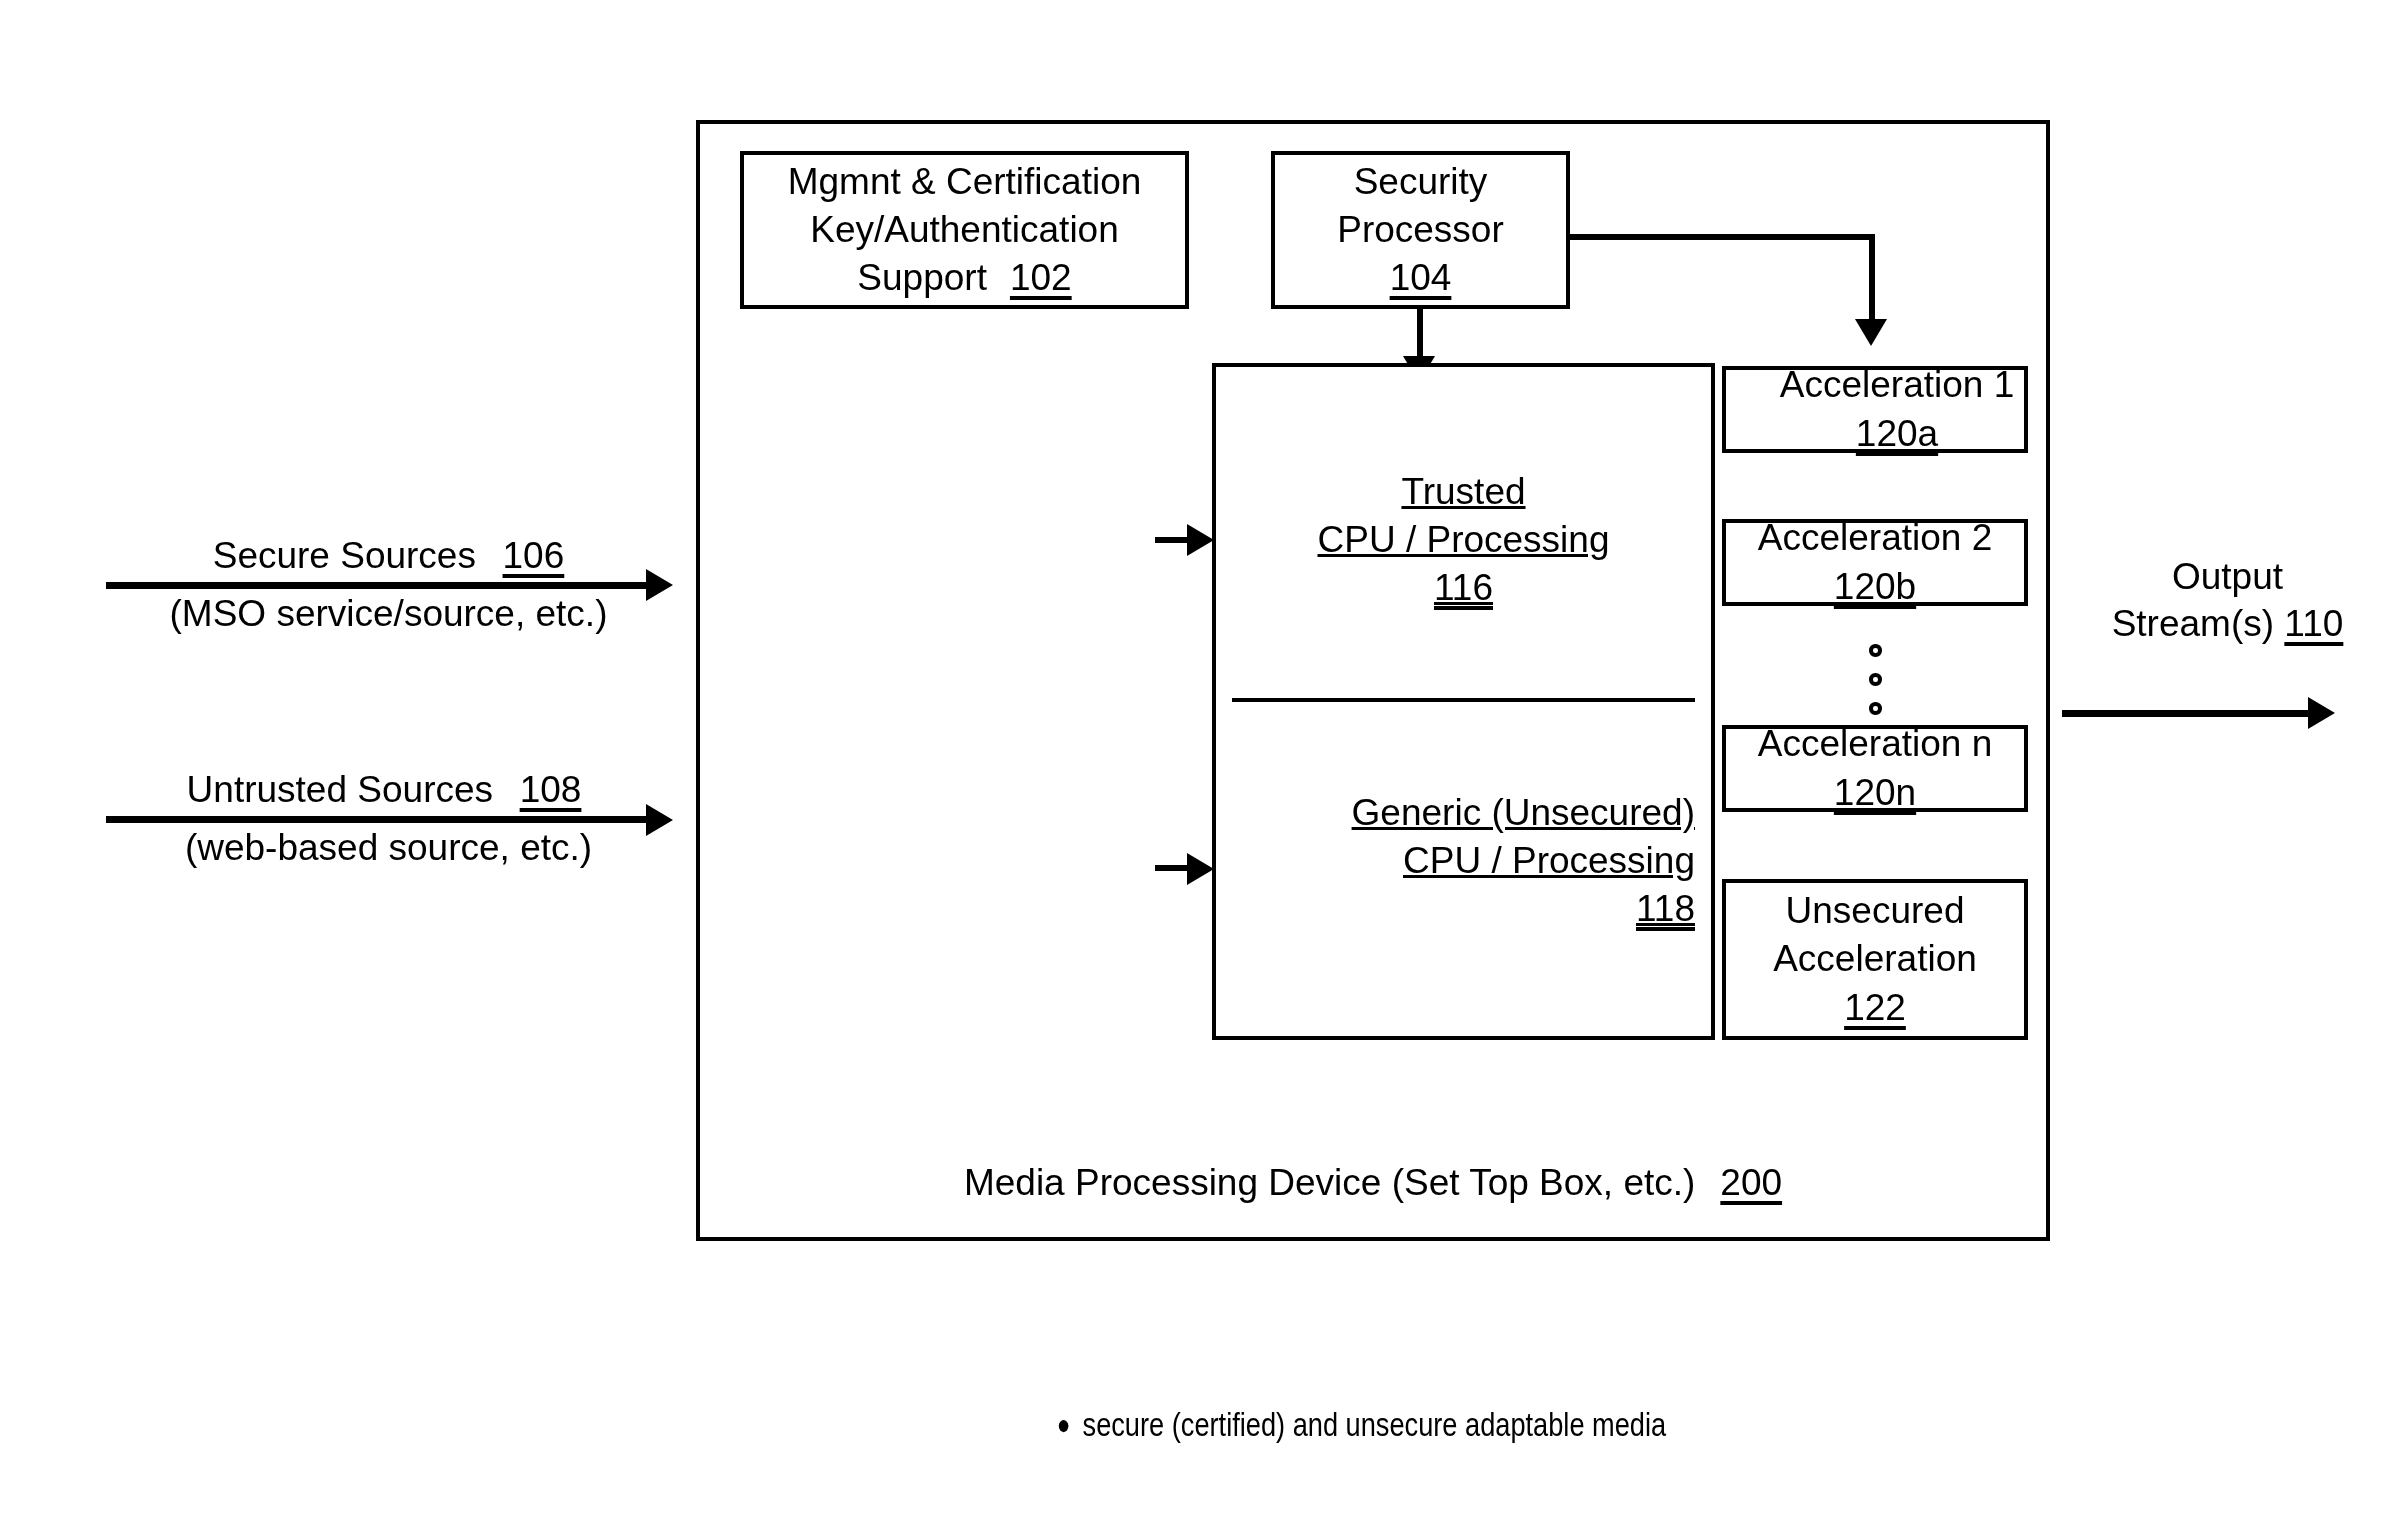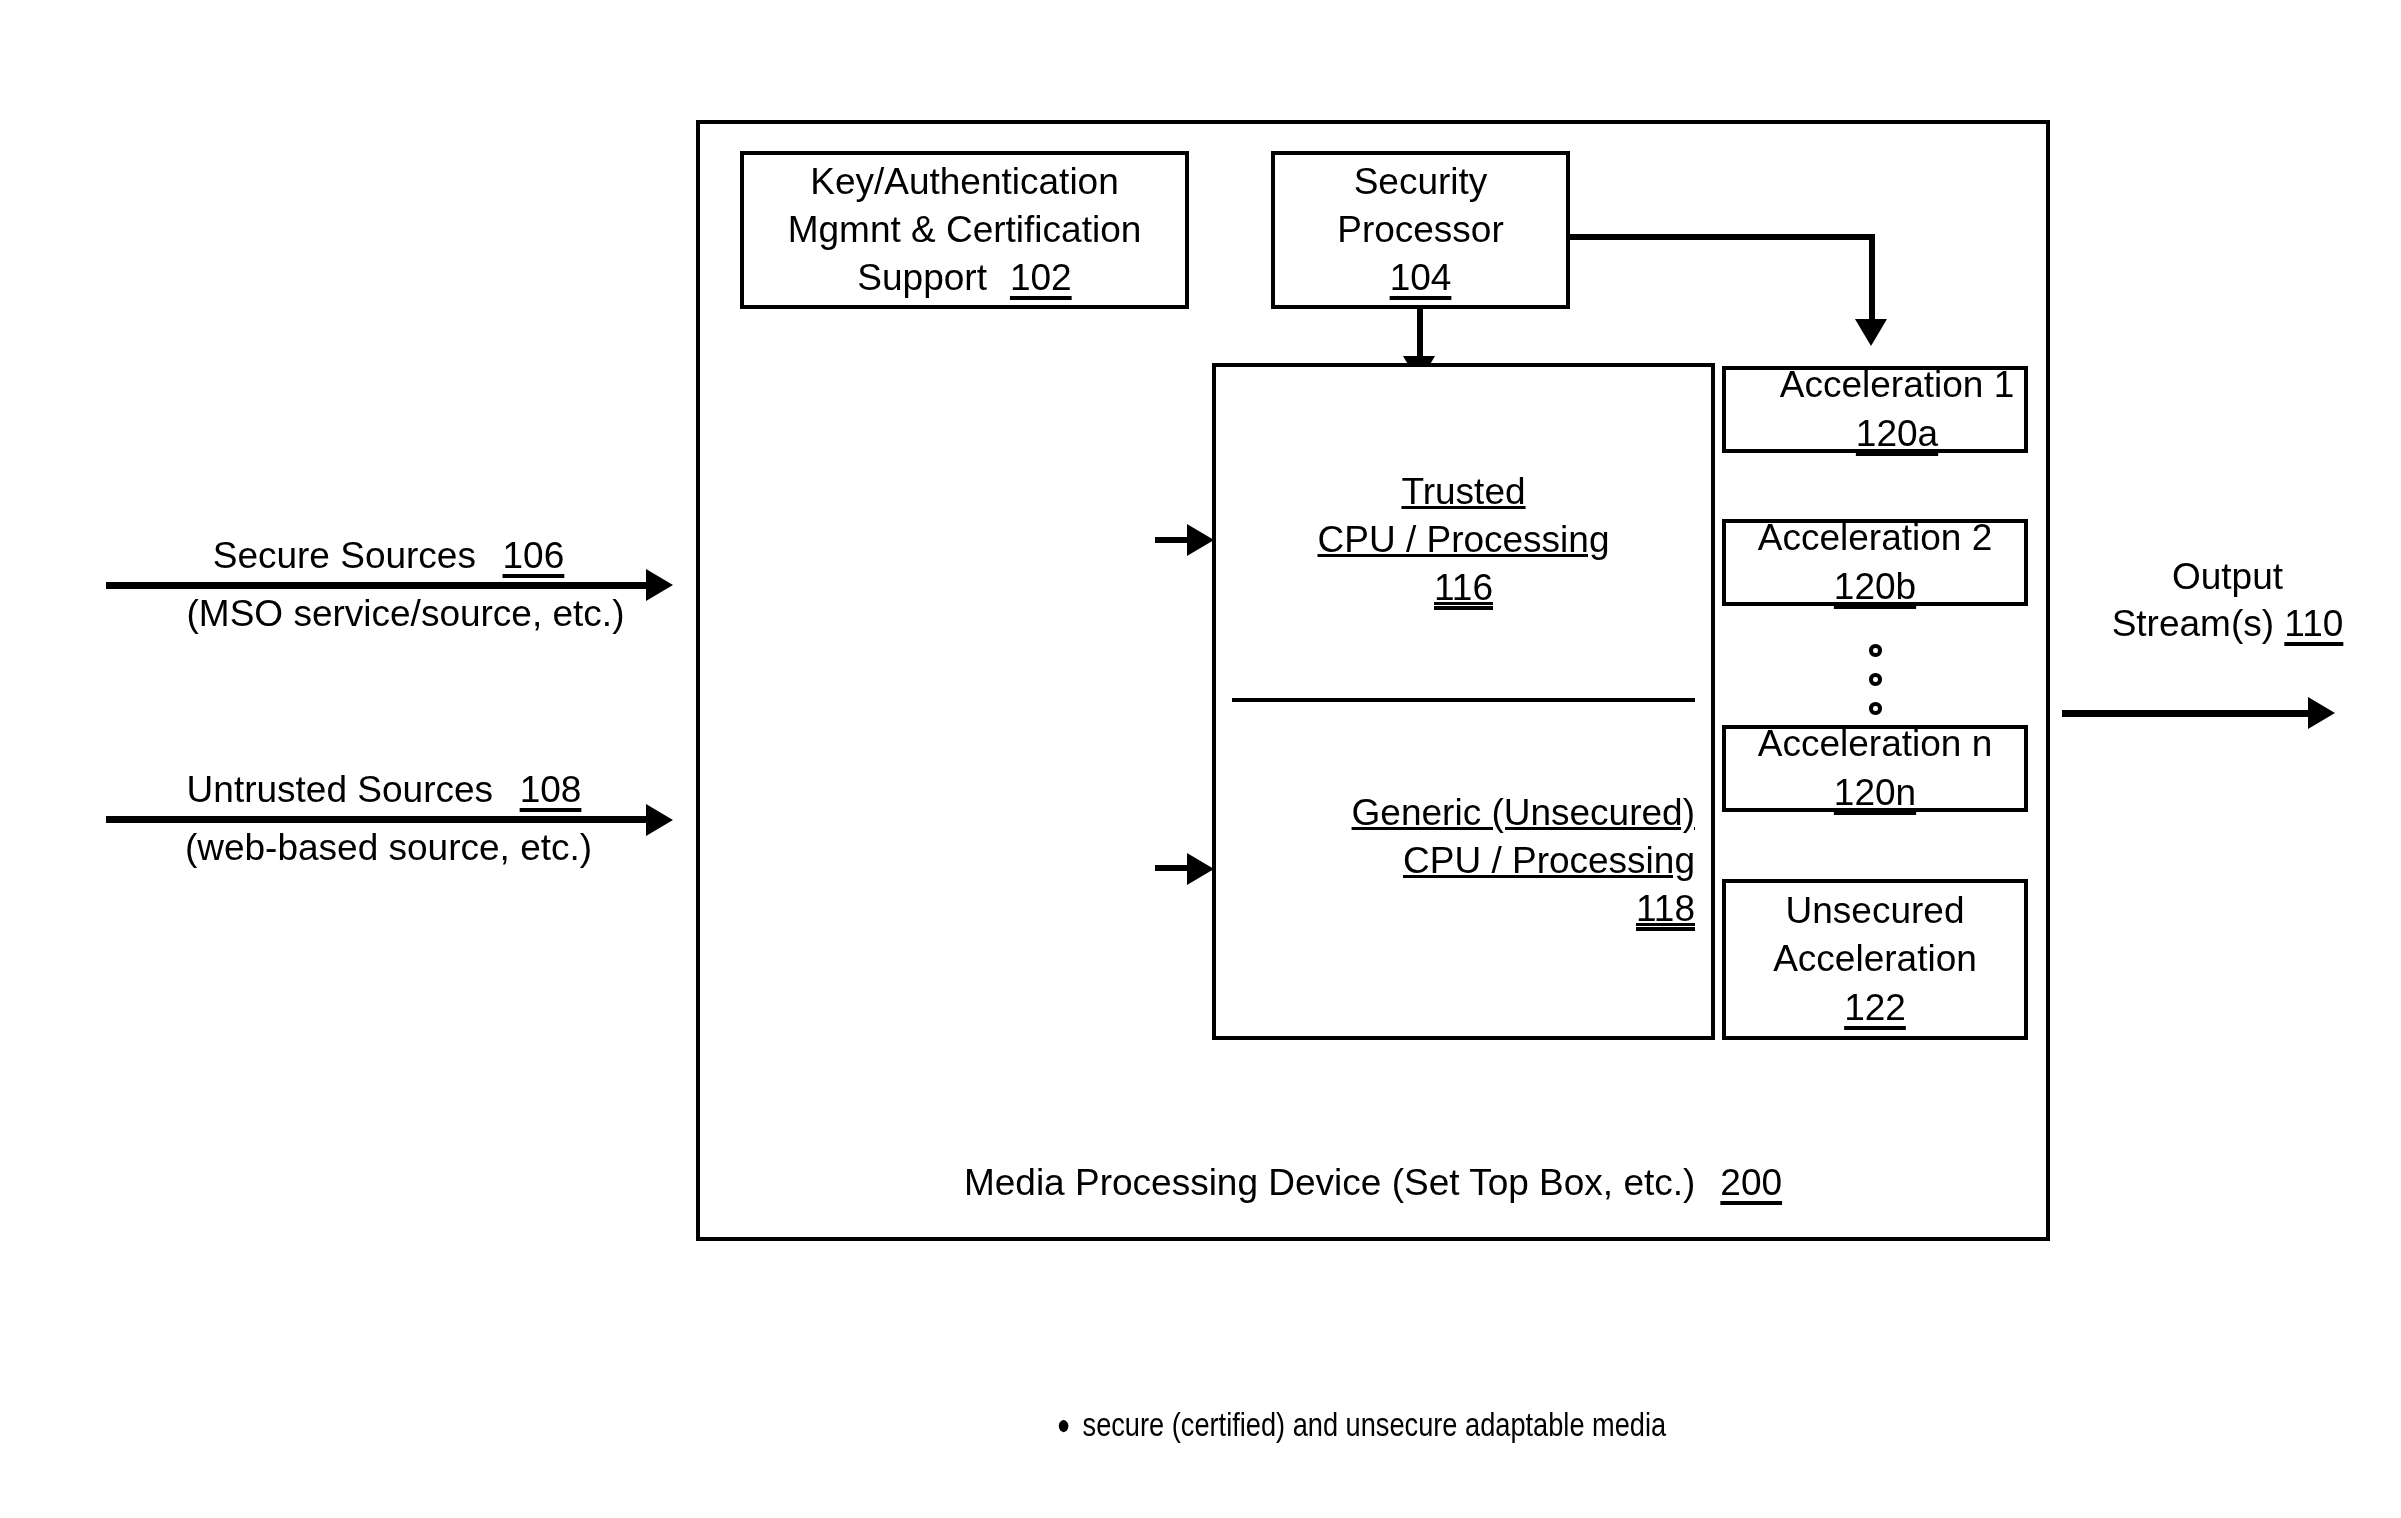--- a/index.html
+++ b/index.html
@@ -73,22 +73,22 @@
 </head>
 <body>
 
 <div id="canvas">
 
   <div class="box" style="left:696px; top:120px; width:1354px; height:1121px; justify-content:flex-end; padding-bottom:30px; font-size:37px;">
     <span class="ln"><span>Media Processing Device (Set Top Box, etc.)</span><span style="display:inline-block;width:25px"></span><span class="ref">200</span></span>
   </div>
 
   <div class="box" style="left:740px; top:151px; width:449px; height:158px; font-size:37px;">
+    <span class="ln">Mgmnt &amp; Certification</span>
     <span class="ln">Key/Authentication</span>
-    <span class="ln">Mgmnt &amp; Certification</span>
     <span class="ln"><span>Support</span><span style="display:inline-block;width:23px"></span><span class="ref">102</span></span>
   </div>
 
   <div class="box" style="left:1271px; top:151px; width:299px; height:158px; font-size:37px;">
     <span class="ln">Security</span>
     <span class="ln">Processor</span>
     <span class="ln ref">104</span>
   </div>
 
   <div class="line" style="left:1417px; top:309px; width:5.8px; height:52px;"></div>
@@ -141,21 +141,21 @@
     <span class="ln">Unsecured</span>
     <span class="ln">Acceleration</span>
     <span class="ln ref">122</span>
   </div>
 
   <div class="plain" style="left:106px; top:532px; width:565px; font-size:37px;">
     <span>Secure Sources</span><span style="display:inline-block;width:26.6px"></span><span class="ref">106</span>
   </div>
   <div class="line" style="left:106px; top:582px; width:545px; height:6.6px;"></div>
   <div class="arrowR" style="left:646px; top:569px;"></div>
-  <div class="plain" style="left:98px; top:590px; width:615px; font-size:37px;">(MSO service/source, etc.)</div>
+  <div class="plain" style="left:81px; top:590px; width:615px; font-size:37px;">(MSO service/source, etc.)</div>
 
   <div class="plain" style="left:93px; top:766px; width:582px; font-size:37px;">
     <span>Untrusted Sources</span><span style="display:inline-block;width:26.6px"></span><span class="ref">108</span>
   </div>
   <div class="line" style="left:106px; top:816px; width:545px; height:6.6px;"></div>
   <div class="arrowR" style="left:646px; top:804px;"></div>
   <div class="plain" style="left:81px; top:824px; width:615px; font-size:37px;">(web-based source, etc.)</div>
 
   <div class="plain" style="left:2086px; top:553px; width:283px; font-size:37px;">
     <span class="ln">Output</span>

